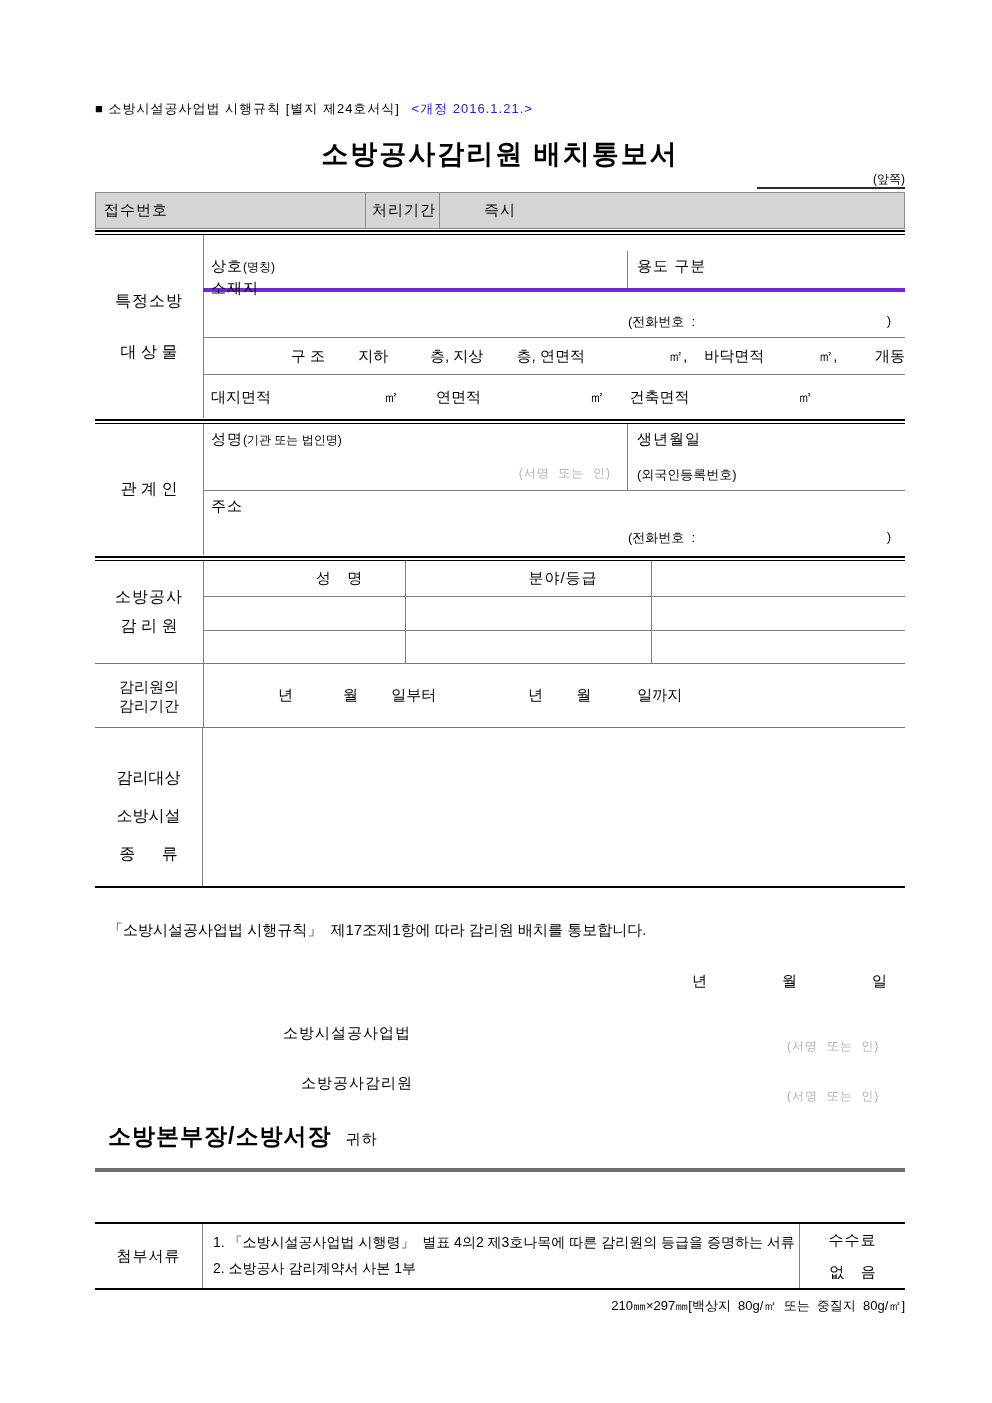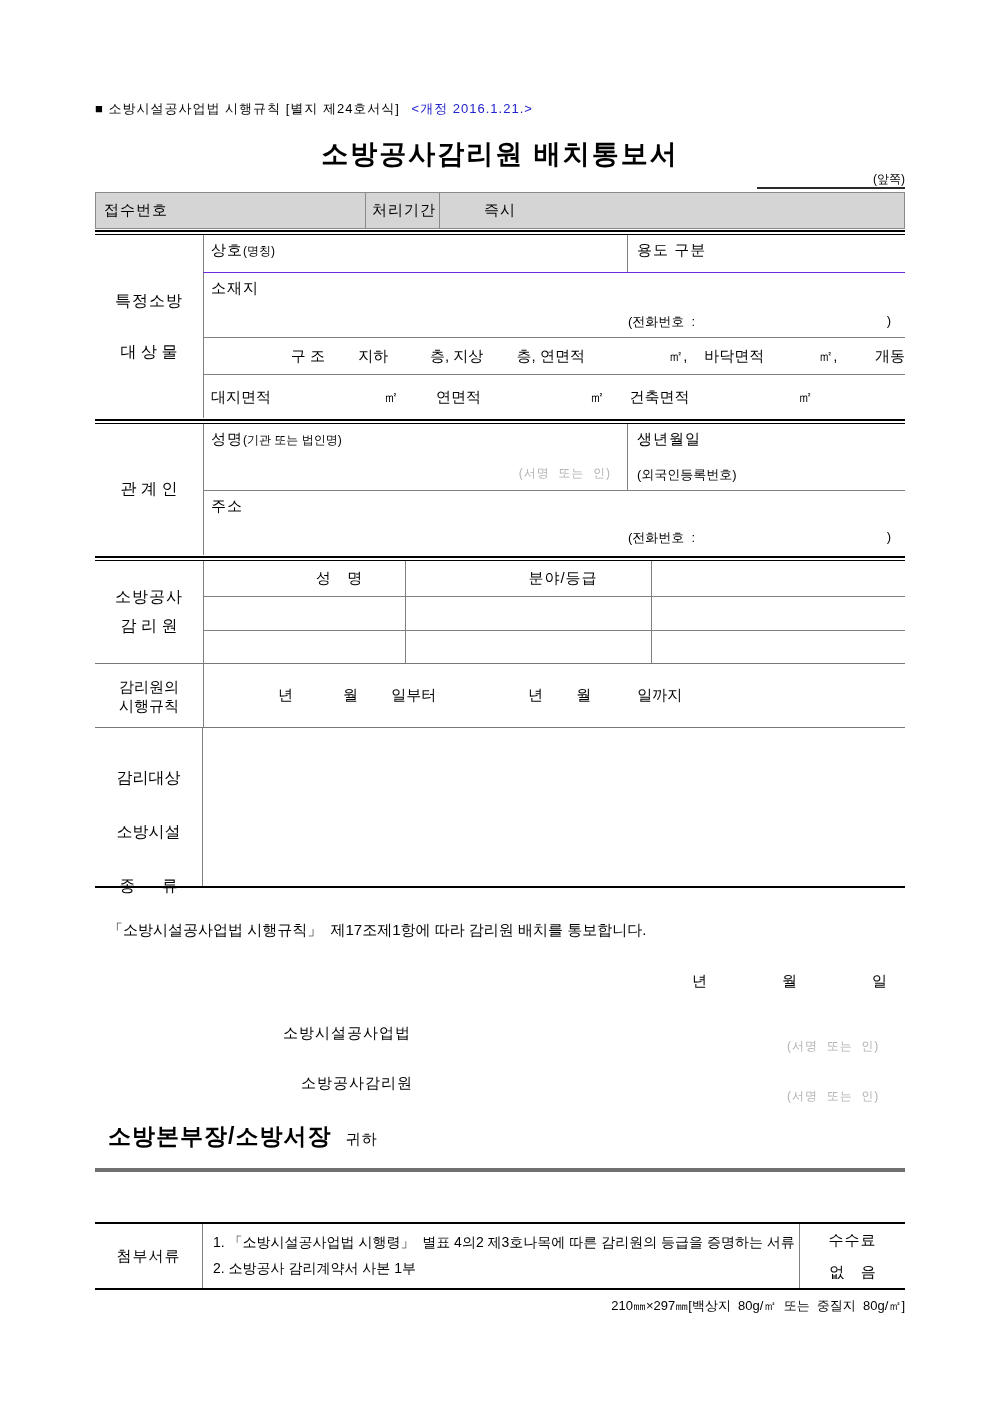--- a/index.html
+++ b/index.html
@@ -52,21 +52,21 @@
 
   <div class="abs dbl" style="left:95px;top:230px;width:810px;"></div>
 
   <div class="abs" style="left:95px;top:235px;width:810px;height:183px;">
     <div class="labelcol f16" style="gap:30px;">
       <span class="k">특정소방</span>
       <span class="pre">대 상 물</span>
     </div>
     <div class="abs" style="left:108px;right:0;top:0;bottom:0;">
 
-      <div class="abs" style="left:0;right:0;top:0;height:37px;border-bottom:1px solid #6d28d9;">
+      <div class="abs" style="left:0;right:0;top:16px;height:37px;border-bottom:4px solid #6d28d9;">
         <div class="abs cellpad" style="left:0;width:425px;top:0;bottom:0;border-right:1px solid #808080;box-sizing:border-box;">
           <span class="f15 k">상호</span><span class="f12">(명칭)</span>
         </div>
         <div class="abs cellpad" style="left:426px;right:0;top:0;bottom:0;">
           <span class="f15 k">용도 구분</span>
         </div>
       </div>
 
       <div class="abs" style="left:0;right:0;top:38px;height:64px;border-bottom:1px solid #808080;">
         <span class="abs f15 k" style="left:8px;top:6px;">소재지</span>
@@ -137,31 +137,31 @@
       <div class="abs" style="left:0;right:0;top:36px;height:33px;"></div>
       <div class="abs" style="left:0;right:0;top:70px;bottom:0;"></div>
     </div>
   </div>
 
   <div class="abs sline" style="left:95px;top:663px;width:810px;"></div>
 
   <div class="abs" style="left:95px;top:664px;width:810px;height:63px;">
     <div class="labelcol f15" style="line-height:19px;">
       <span>감리원의</span>
-      <span>시행규칙</span>
+      <span>감리기간</span>
     </div>
     <div class="abs ctr" style="left:108px;right:0;top:0;bottom:0;justify-content:flex-start;padding-left:75px;box-sizing:border-box;">
       <span class="pre f15">년            월        일부터                      년        월           일까지</span>
     </div>
   </div>
 
   <div class="abs sline" style="left:95px;top:727px;width:810px;"></div>
 
   <div class="abs" style="left:95px;top:728px;width:810px;height:160px;border-bottom:2px solid #000;box-sizing:border-box;">
-    <div class="labelcol f16" style="justify-content:flex-start;padding-top:40px;gap:33px;box-sizing:border-box;">
+    <div class="labelcol f16" style="justify-content:flex-start;padding-top:40px;gap:17px;box-sizing:border-box;">
       <span>감리대상</span>
       <span>소방시설</span>
       <span class="pre">종      류</span>
     </div>
     <div class="abs" style="left:108px;right:0;top:0;bottom:0;"></div>
   </div>
 
   <div class="abs pre f15" style="left:108px;top:921px;">「소방시설공사업법 시행규칙」  제17조제1항에 따라 감리원 배치를 통보합니다.</div>
 
   <div class="abs pre f15" style="right:105px;top:972px;">년                  월                  일</div>

